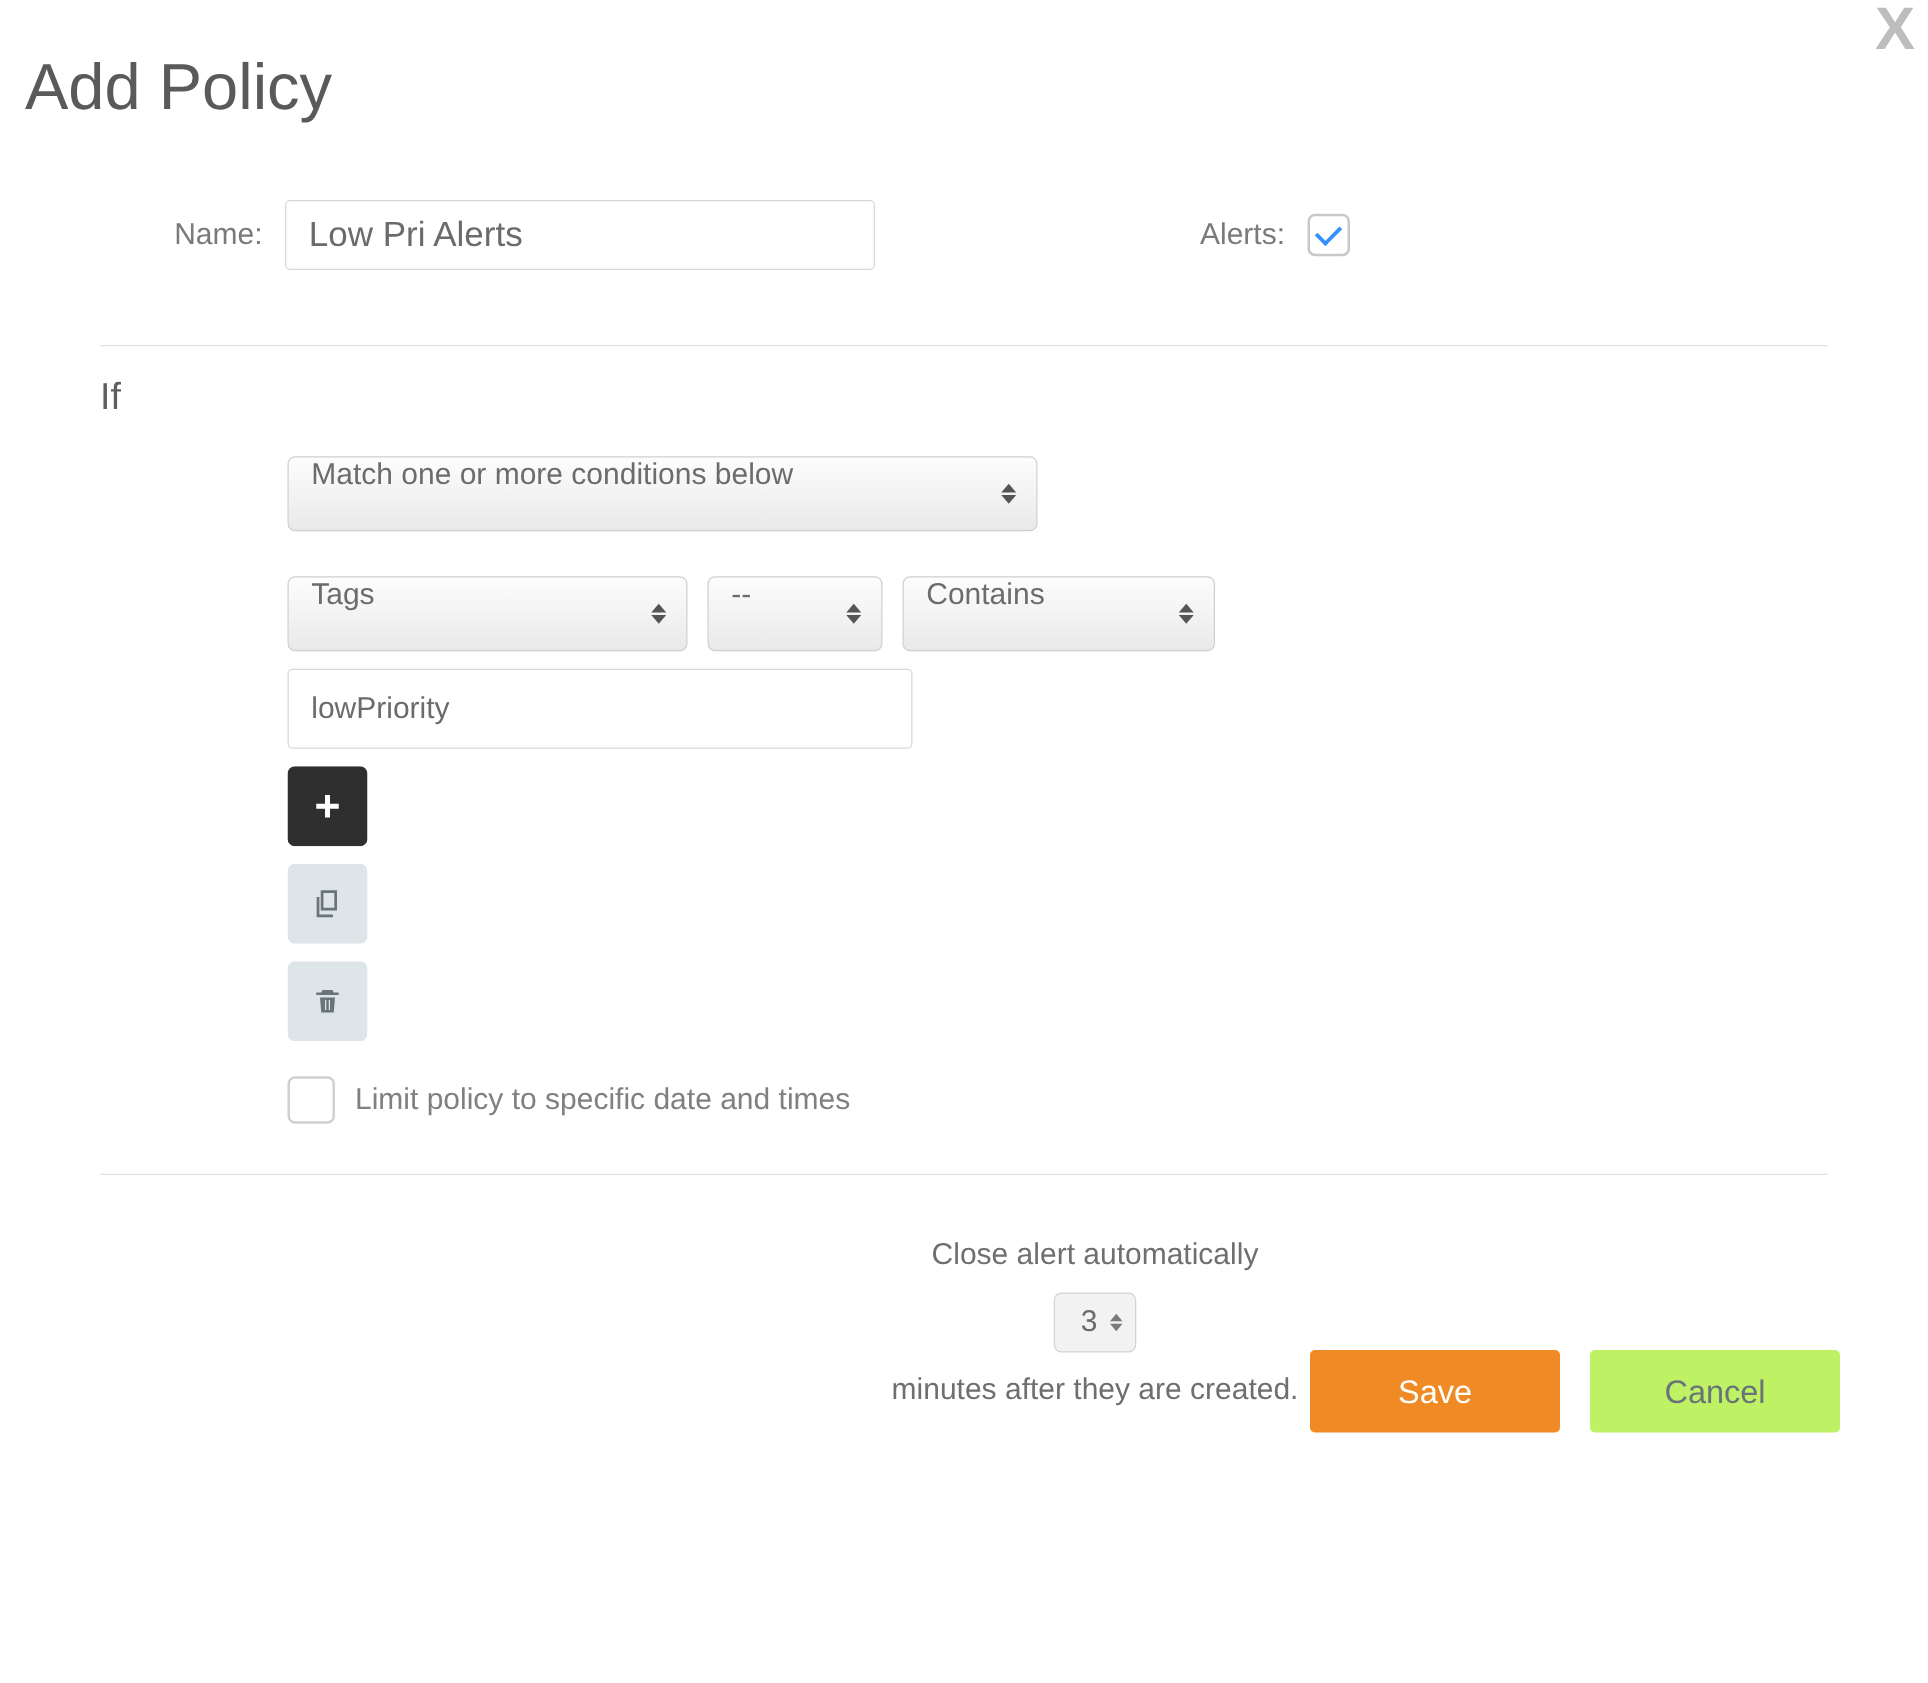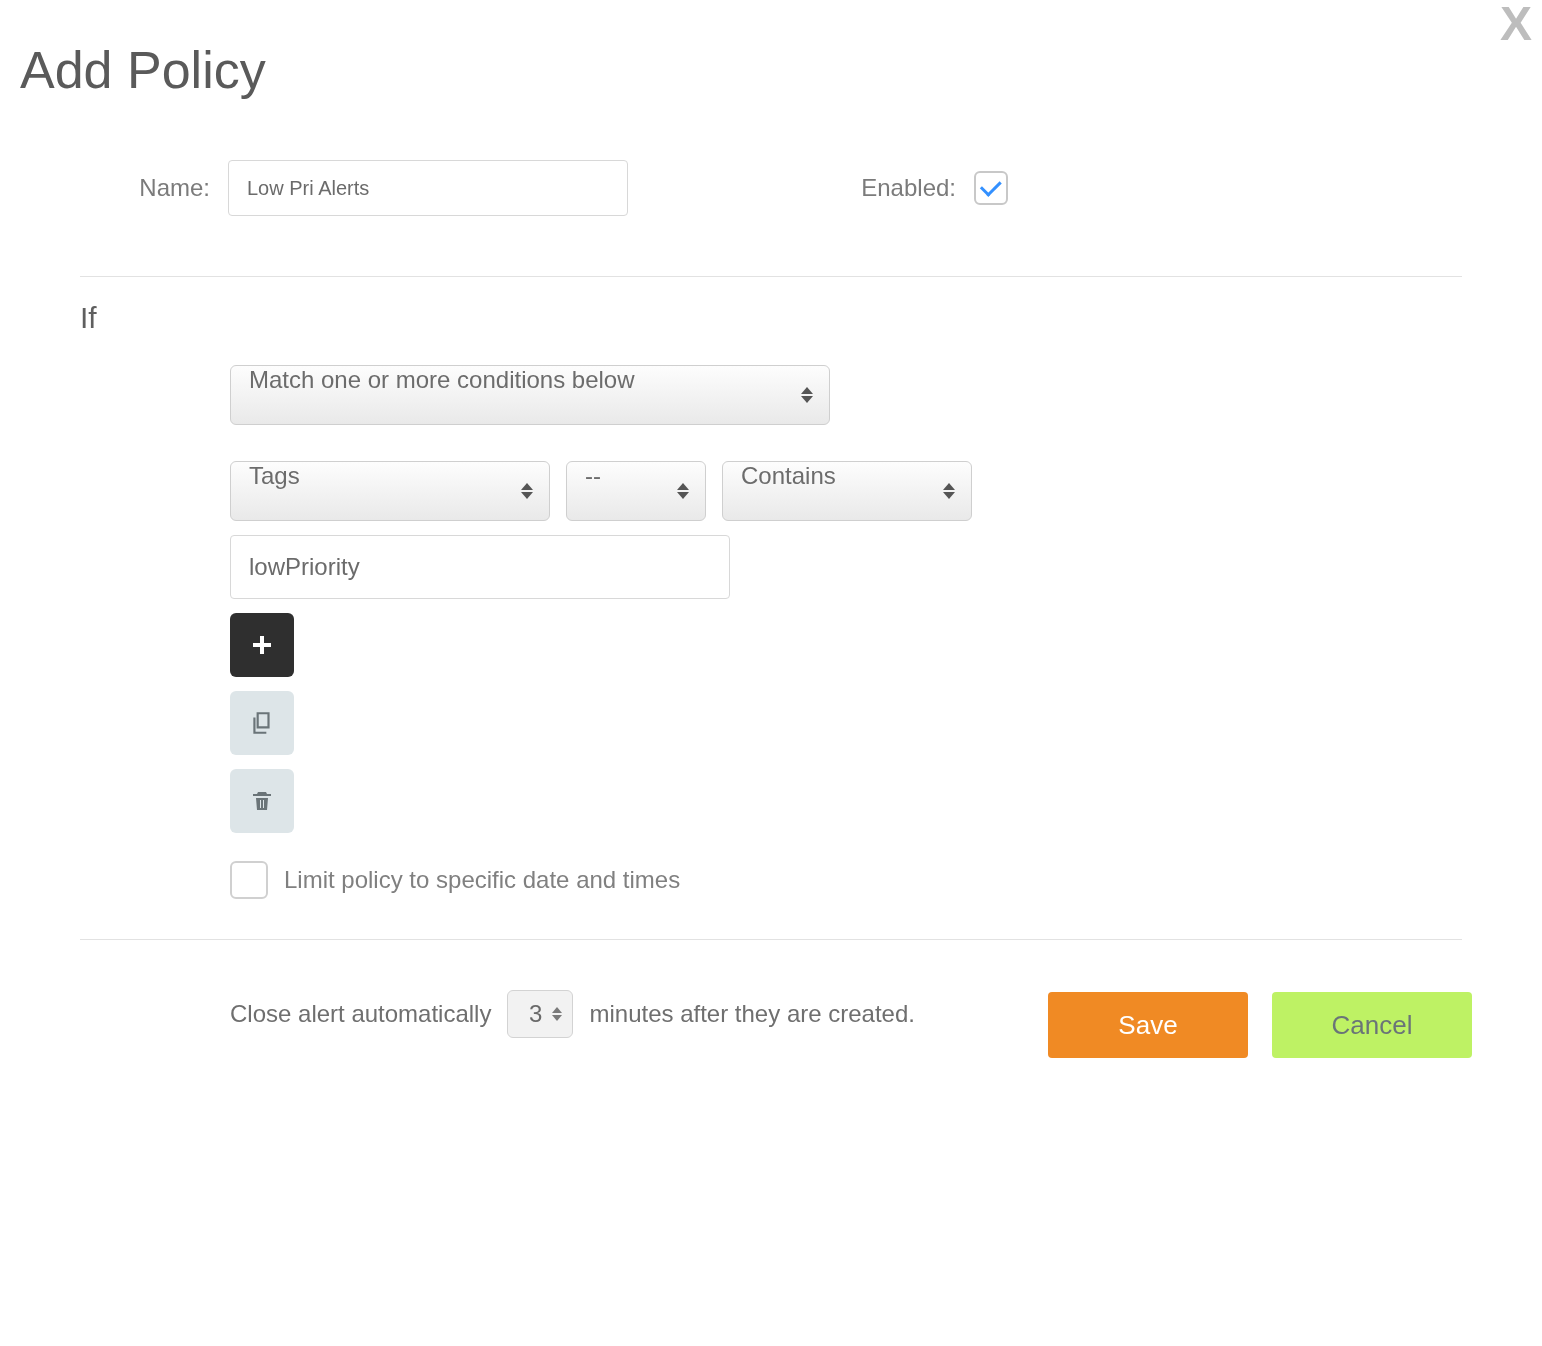--- a/index.html
+++ b/index.html
@@ -36,25 +36,25 @@
     
     .name-row {
       display: flex;
       align-items: center;
       gap: 18px;
       margin: 0 0 60px 60px;
     }
     .name-row .lbl { width: 130px; text-align: right; color: #7b7b7b; }
     .text-input {
       height: 56px;
-      width: 400px;
+      width: 472px;
       border: 1px solid #d8d8d8;
       border-radius: 4px;
       padding: 0 18px;
-      font-size: 20px;
+      font-size: 28px;
       color: #6b6b6b;
       outline: none;
     }
     .enabled-group {
       display: flex;
       align-items: center;
       gap: 18px;
       margin-left: 180px;
     }
     .enabled-group .lbl { color: #7b7b7b; }
@@ -160,20 +160,21 @@
       display: flex; align-items: center; gap: 16px;
       margin: 28px 0 40px 0;
     }
     .limit-row .txt { color: #808080; }
 
     
     .then-row {
       display: flex; align-items: center; gap: 16px;
       margin: 50px 0 0 210px;
       color: #6f6f6f;
+      flex-direction: column;
     }
     .stepper {
       display: inline-flex; align-items: center;
       height: 48px;
       border: 1px solid #d3d3d3;
       border-radius: 6px;
       background: #f2f2f2;
       padding: 0 10px 0 14px;
       gap: 10px;
       color: #6a6a6a;
@@ -213,21 +214,21 @@
 <div class="dialog">
 
   <div class="close-x">X</div>
 
   <h1 class="dialog-title">Add Policy</h1>
 
   <div class="name-row">
     <span class="lbl">Name:</span>
     <input class="text-input" value="Low Pri Alerts" style="">
     <div class="enabled-group">
-      <span class="lbl">Enabled:</span>
+      <span class="lbl">Alerts:</span>
       <span class="checkbox checked"></span>
     </div>
   </div>
 
   <div class="divider"></div>
 
   <div class="section-title">If</div>
 
   <div class="if-block">
 

